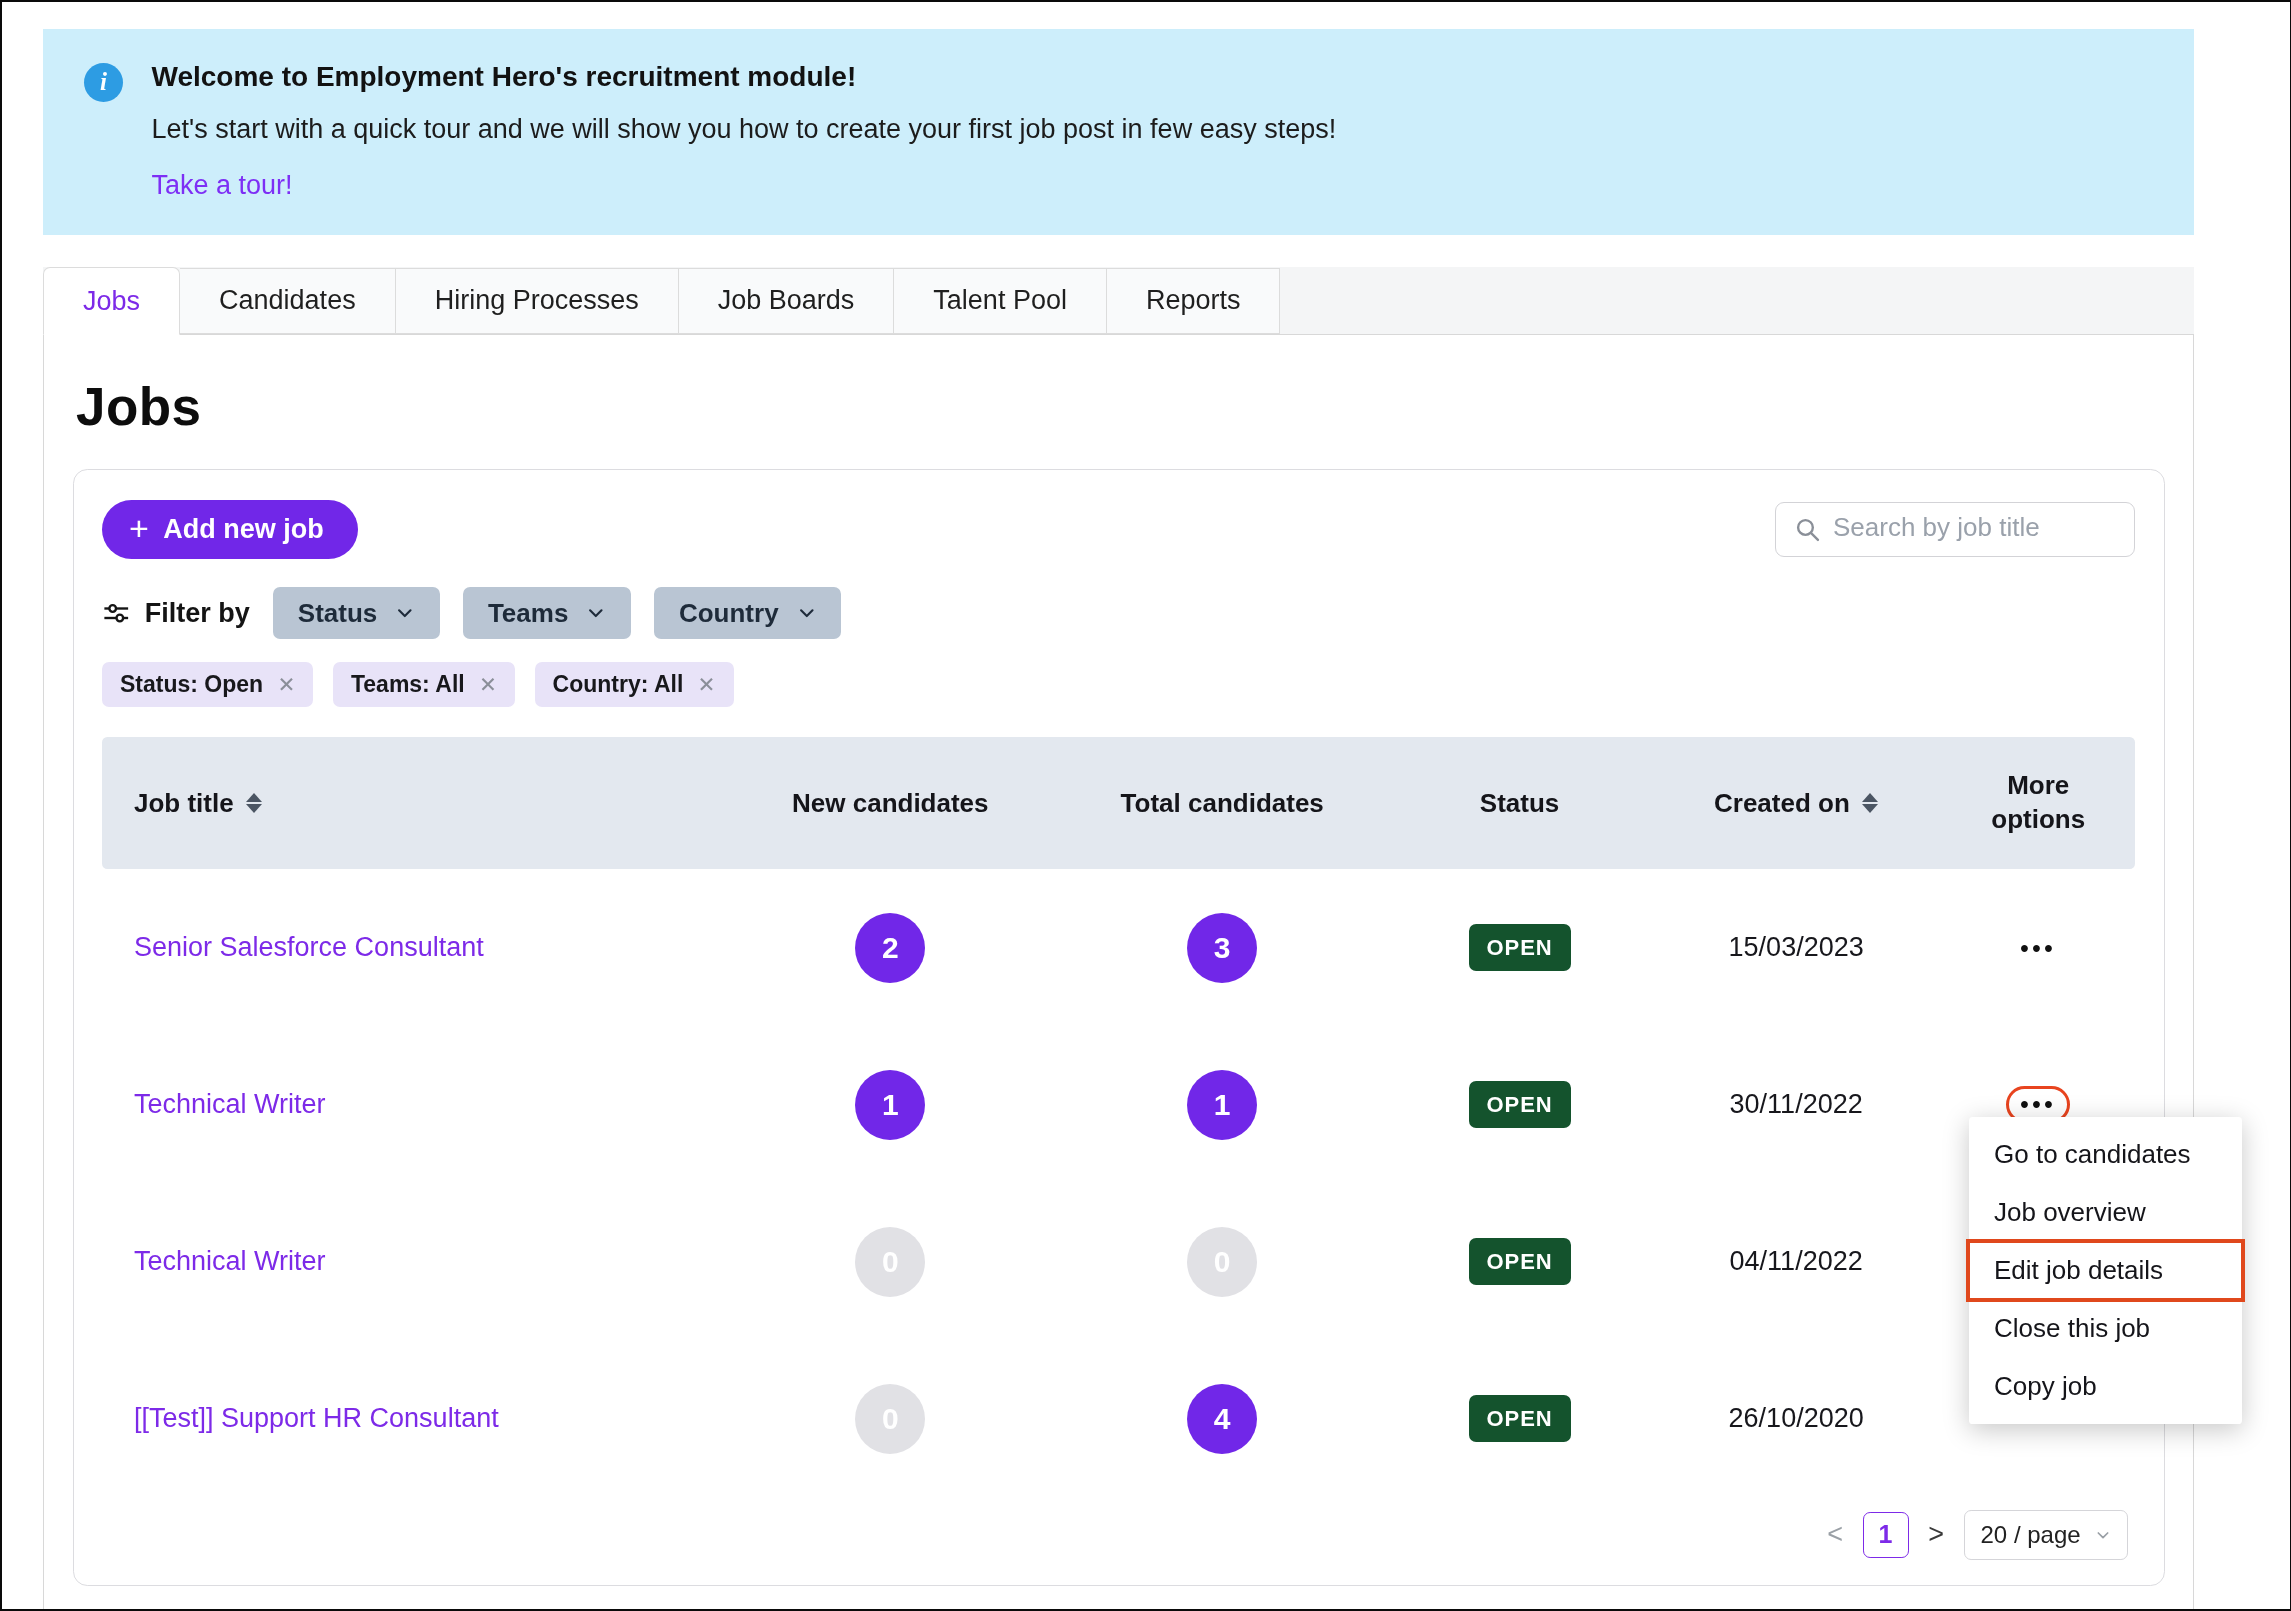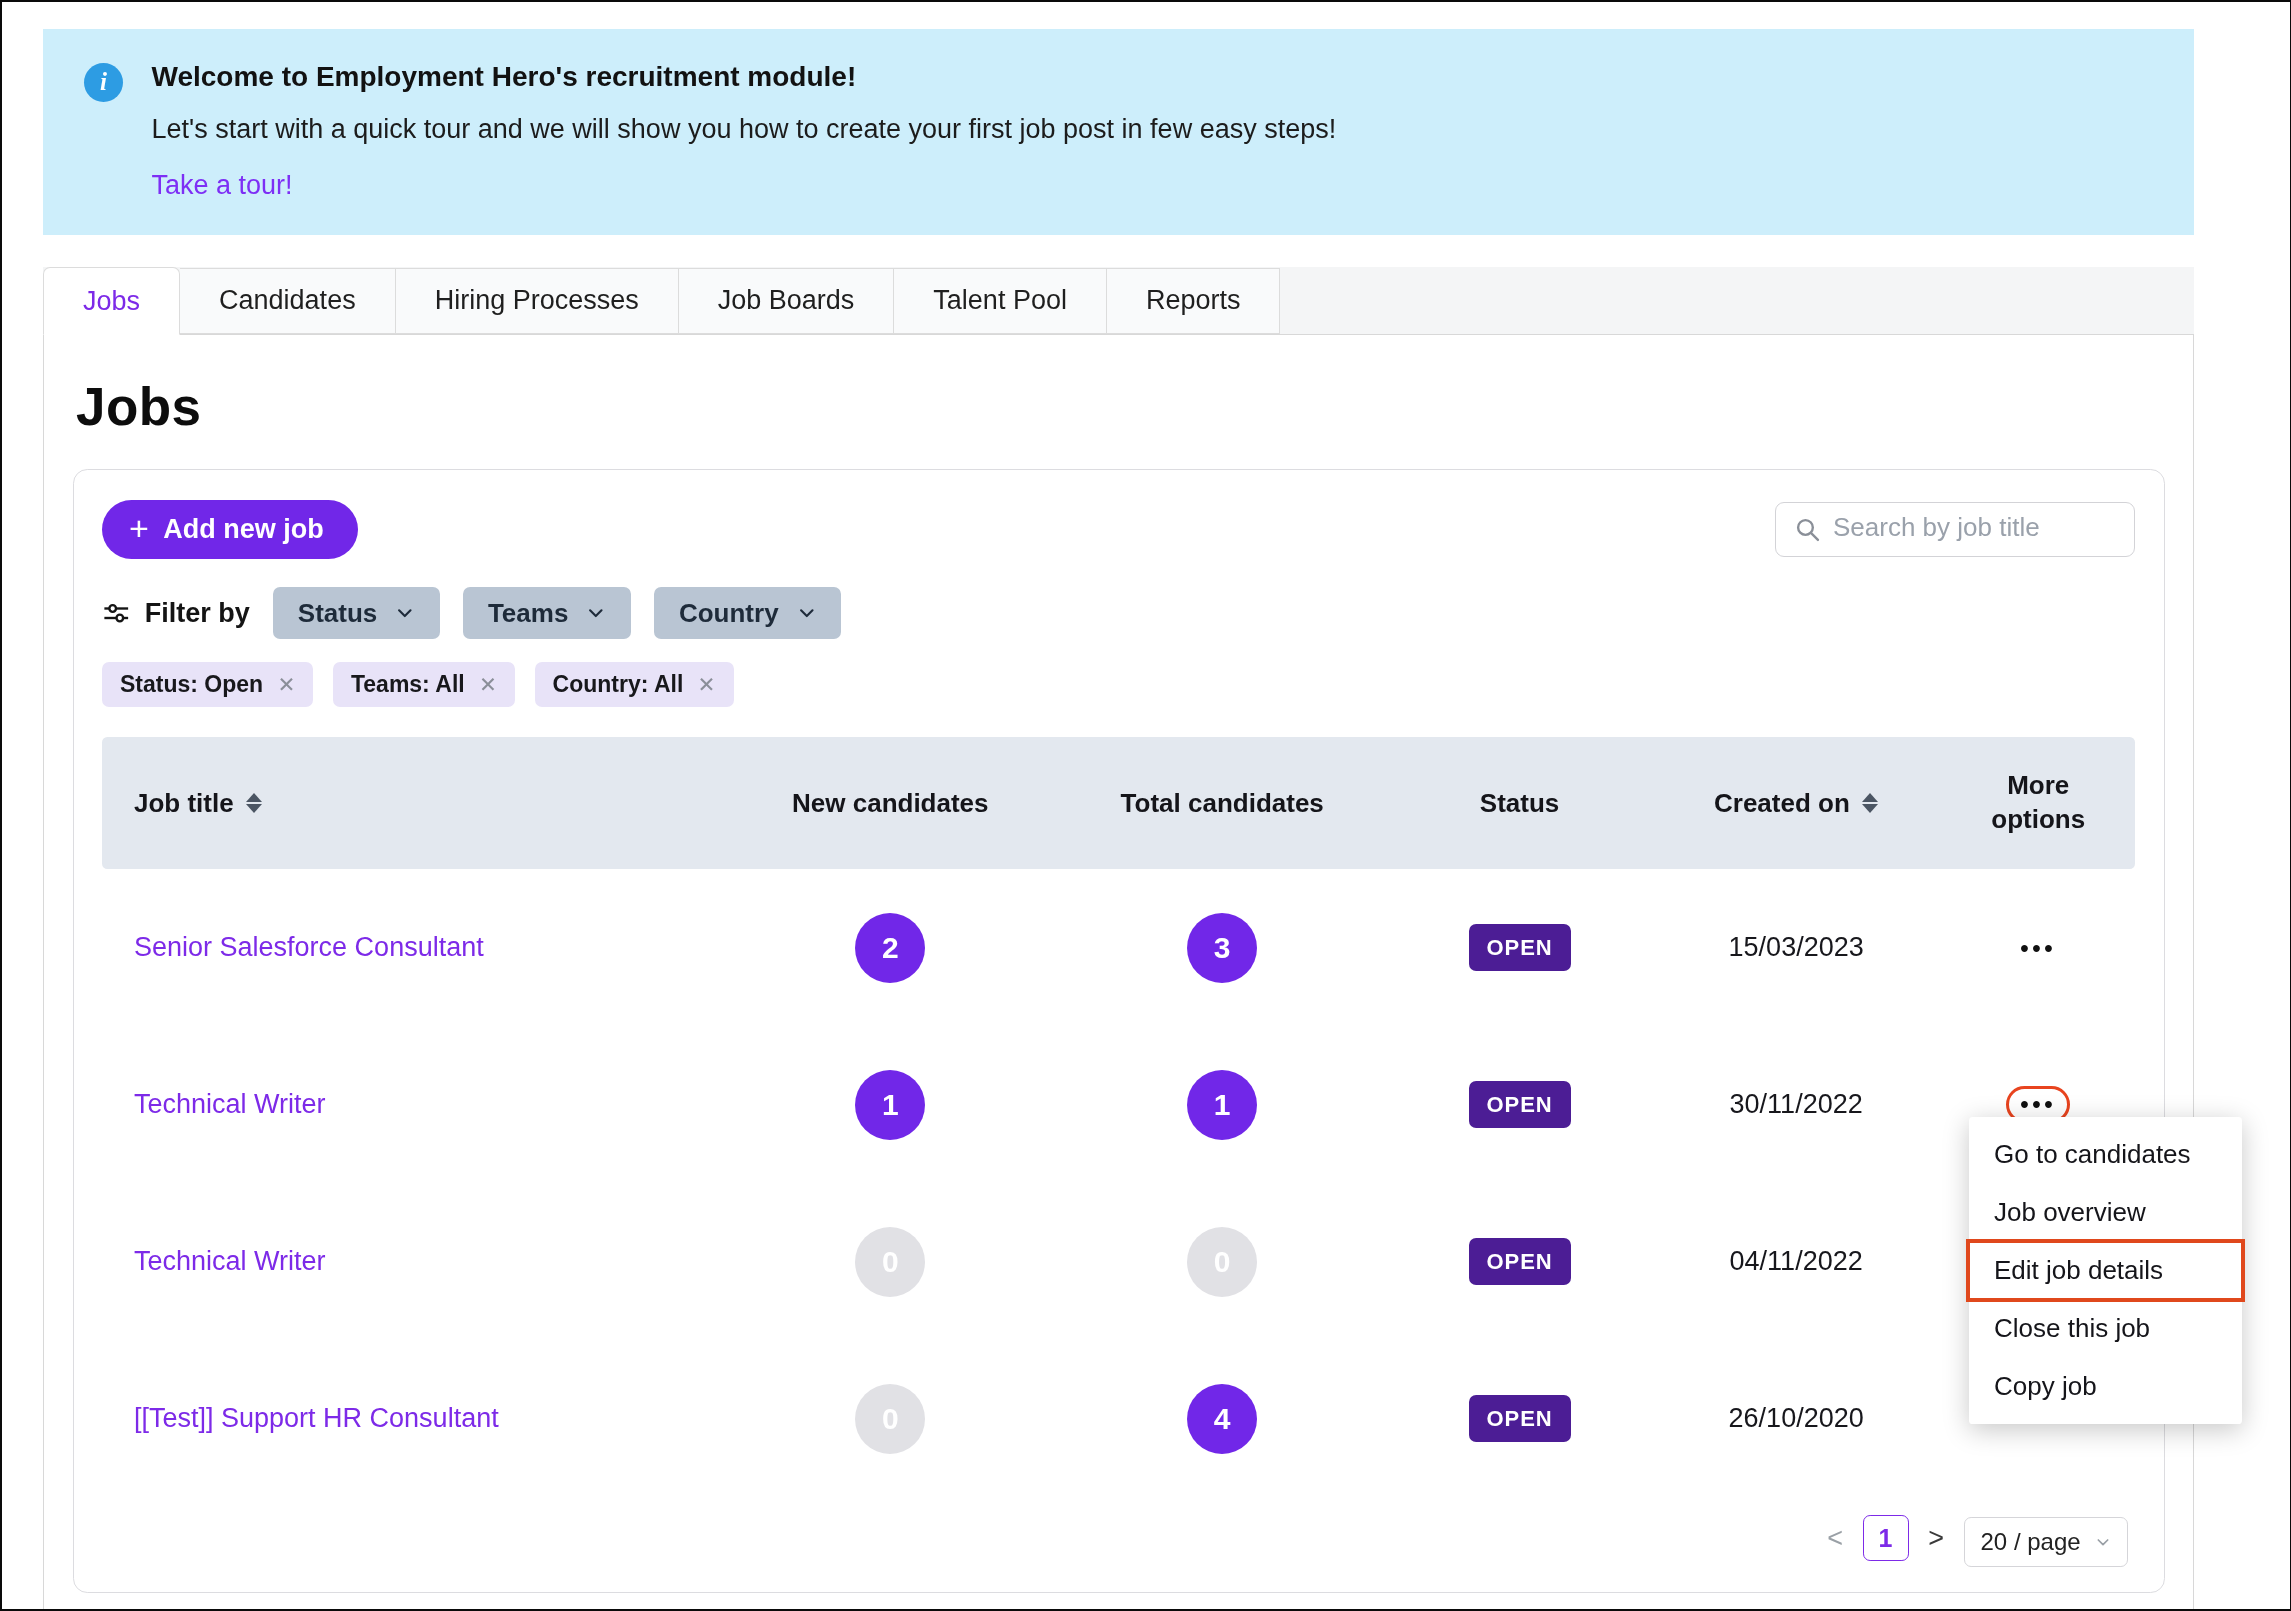--- a/index.html
+++ b/index.html
@@ -145,21 +145,21 @@
   .cell-center { text-align:center; }
   .circle {
     width:70px; height:70px; border-radius:50%;
     background:#7127e8; color:#fff;
     font-size:30px; font-weight:700;
     display:flex; align-items:center; justify-content:center;
     margin:0 auto;
   }
   .circle.zero { background:#e1e1e5; }
   .badge {
-    background:#4c1d95; color:#fff;
+    background:#14532d; color:#fff;
     font-size:22px; font-weight:700; letter-spacing:0.9px;
     border-radius:7.1px; padding:10.7px 18px;
     width:fit-content; margin:4px auto;
   }
   .created { font-size:27px; color:#17171c; text-align:center; }
   .more-cell { text-align:center; }
   .dots { font-size:24px; font-weight:700; letter-spacing:3.6px; color:#111; cursor:pointer; }
   .dots-ring {
     display:inline-block;
     border:3.6px solid #e8441f; border-radius:27px;
@@ -186,21 +186,21 @@
     width:46px; height:46px;
     border:1.8px solid #7d2ae8; border-radius:7.1px;
     color:#7d2ae8; font-size:25px; font-weight:700;
     display:flex; align-items:center; justify-content:center;
     cursor:pointer;
   }
   .pg-size {
     display:flex; align-items:center; gap:14.3px;
     border:1.8px solid #d5d5d9; border-radius:7.1px;
     height:50px; padding:0 16px;
-    font-size:24px; color:#222; cursor:pointer;margin-top:7px;
+    font-size:24px; color:#222; cursor:pointer;
   }
 </style>
 </head>
 <body>
 
 <div class="page">
 
   <div class="banner">
     <div class="info-icon">i</div>
     <div>

